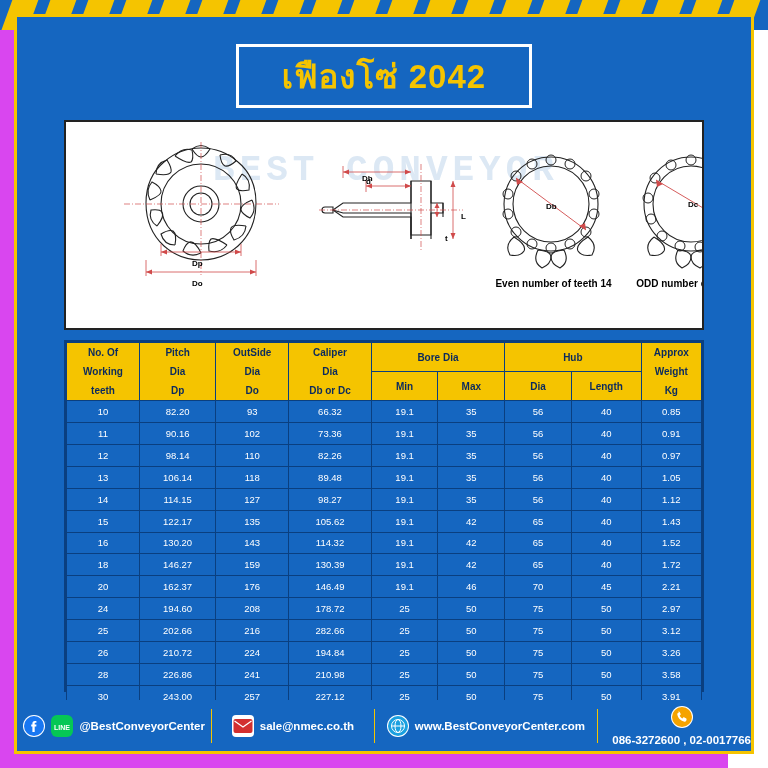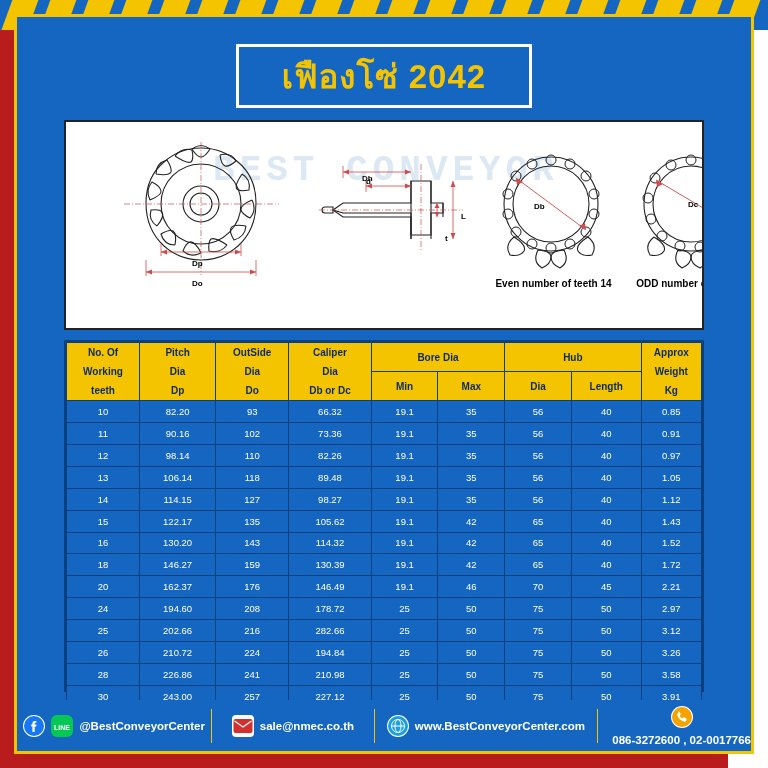--- a/index.html
+++ b/index.html
@@ -6,21 +6,21 @@
   html, body { margin: 0; padding: 0; }
   body {
     width: 768px; height: 768px;
     font-family: "Liberation Sans", sans-serif;
     background: #ffffff;
     overflow: hidden;
   }
   .page {
     position: relative;
     width: 728px; height: 768px;
-    background: #b91c1c;
+    background: #d946ef;
   }
   
   .top-band {
     position: absolute; left: 0; top: 0; width: 768px; height: 30px;
     background: #1566c0;
     overflow: hidden;
   }
   .chev {
     position: absolute; top: -14px;
     width: 26px; height: 52px;
@@ -287,21 +287,21 @@
         <path d="M52,108 q-6,12 4,18 q9,-4 9,-11 q0,-6 -13,-7"></path>
         <path d="M78,108 q6,12 -4,18 q-9,-4 -9,-11 q0,-6 13,-7"></path>
         <path d="M102,95 q10,8 4,18 q-10,2 -14,-4 q-3,-6 10,-14"></path>
       </g>
       <g stroke="#d04a4a" stroke-width="0.9">
         <line x1="30" y1="36" x2="100" y2="88"></line>
         <path d="M30,36 l1,7 l6,-3 z" fill="#d04a4a" stroke="none"></path>
         <path d="M100,88 l-1,-7 l-6,3 z" fill="#d04a4a" stroke="none"></path>
       </g>
     </svg>
-    <div class="dim-label" style="left:468px; top:80px;">Db</div>
+    <div class="dim-label" style="left:480px; top:80px;">Db</div>
     <div class="cap" style="left:425px; top:156px; width:125px;">Even number of teeth 14</div>
 
     <svg class="dwg" style="left:560px; top:20px;" width="130" height="130" viewBox="0 0 130 130">
       <g fill="none" stroke="#222" stroke-width="1.1">
         <circle cx="65" cy="62" r="47"></circle>
         <circle cx="65" cy="62" r="38"></circle>
         <g stroke-width="1">
           <circle cx="65" cy="18" r="5"></circle>
             <circle cx="85" cy="23" r="5"></circle>
           <circle cx="101" cy="36" r="5"></circle>

